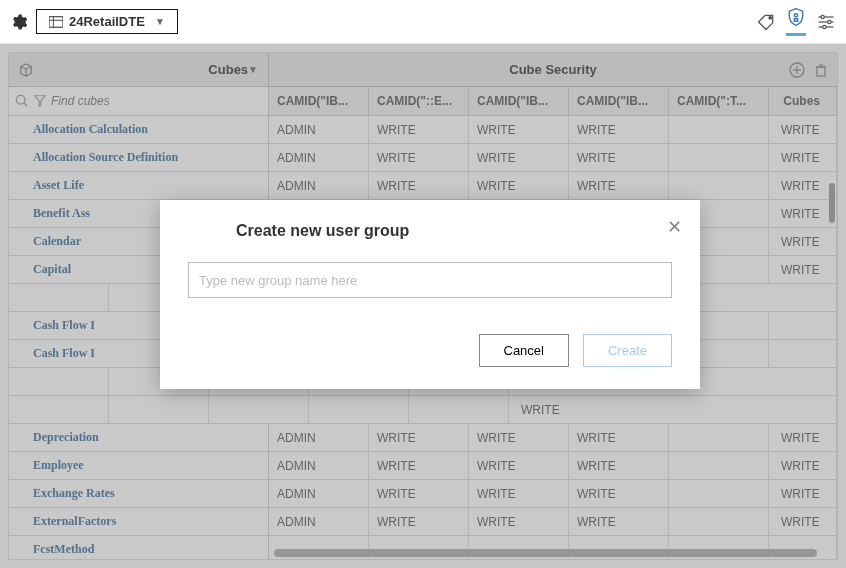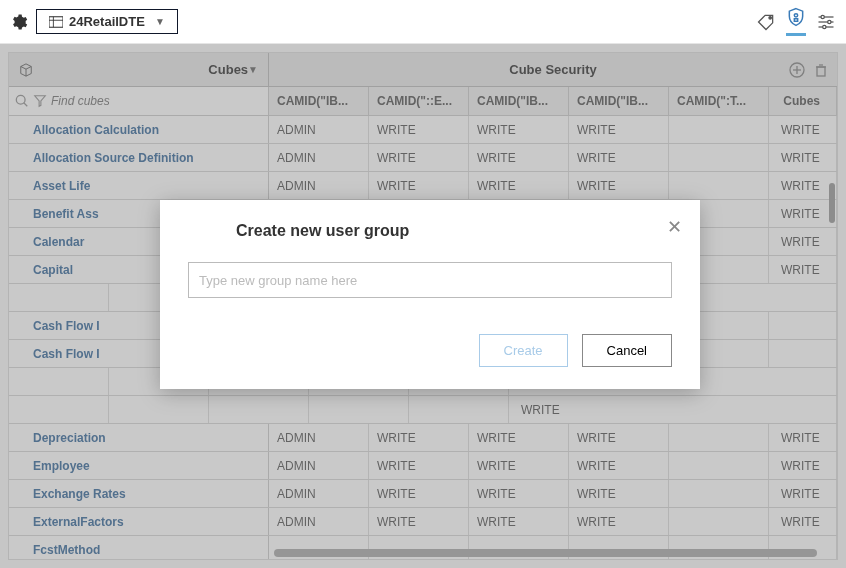--- a/index.html
+++ b/index.html
@@ -37,21 +37,21 @@
     .col-head { font-size: 12px; font-weight: bold; color: #555; padding: 0 8px; display: flex; align-items: center; border-right: 1px solid #ccc; overflow: hidden; white-space: nowrap; background: #eee; }
     .col-head.c1 { width: 100px; }
     .col-head.c2 { width: 100px; }
     .col-head.c3 { width: 100px; }
     .col-head.c4 { width: 100px; }
     .col-head.c5 { width: 100px; }
     .col-head.cu { flex: 1; text-align: right; justify-content: flex-end; padding-right: 16px; }
     
     .data-rows { overflow-y: auto; height: calc(100% - 63px); }
     .data-row { display: flex; height: 28px; border-bottom: 1px solid #d5d5d5; }
-    .row-name { width: 260px; padding: 0 8px 0 24px; display: flex; align-items: center; font-size: 12px; font-weight: bold; color: #3a6b9c; border-right: 1px solid #ccc; cursor: pointer; }
+    .row-name { width: 260px; padding: 0 8px 0 24px; display: flex; align-items: center; font-size: 12px; font-weight: bold; color: #3a6b9c; border-right: 1px solid #ccc; cursor: pointer; font-family: Liberation Serif, serif; }
     .cell { font-size: 12px; color: #555; padding: 0 8px; display: flex; align-items: center; border-right: 1px solid #ddd; }
     .cell.c1 { width: 100px; }
     .cell.c2 { width: 100px; }
     .cell.c3 { width: 100px; }
     .cell.c4 { width: 100px; }
     .cell.c5 { width: 100px; }
     .cell.cu { flex: 1; padding-left: 12px; }
     
     .vscroll-indicator { position: absolute; right: 2px; top: 130px; width: 6px; height: 40px; background: #999; border-radius: 3px; }
     .hscroll-indicator { position: absolute; bottom: 2px; left: 265px; right: 20px; height: 8px; background: #aaa; border-radius: 4px; }
@@ -298,16 +298,16 @@
     <div class="vscroll-indicator"></div>
     <div class="hscroll-indicator"></div>
   </div>
 </div>
 
 <div class="modal">
   <div class="modal-close">✕</div>
   <div class="modal-title">Create new user group</div>
   <input class="modal-input" placeholder="Type new group name here" style="">
   <div class="modal-buttons">
+    <button class="btn">Cancel</button>
     <button class="btn btn-primary">Create</button>
-    <button class="btn">Cancel</button>
   </div>
 </div>
 
 </body></html>

